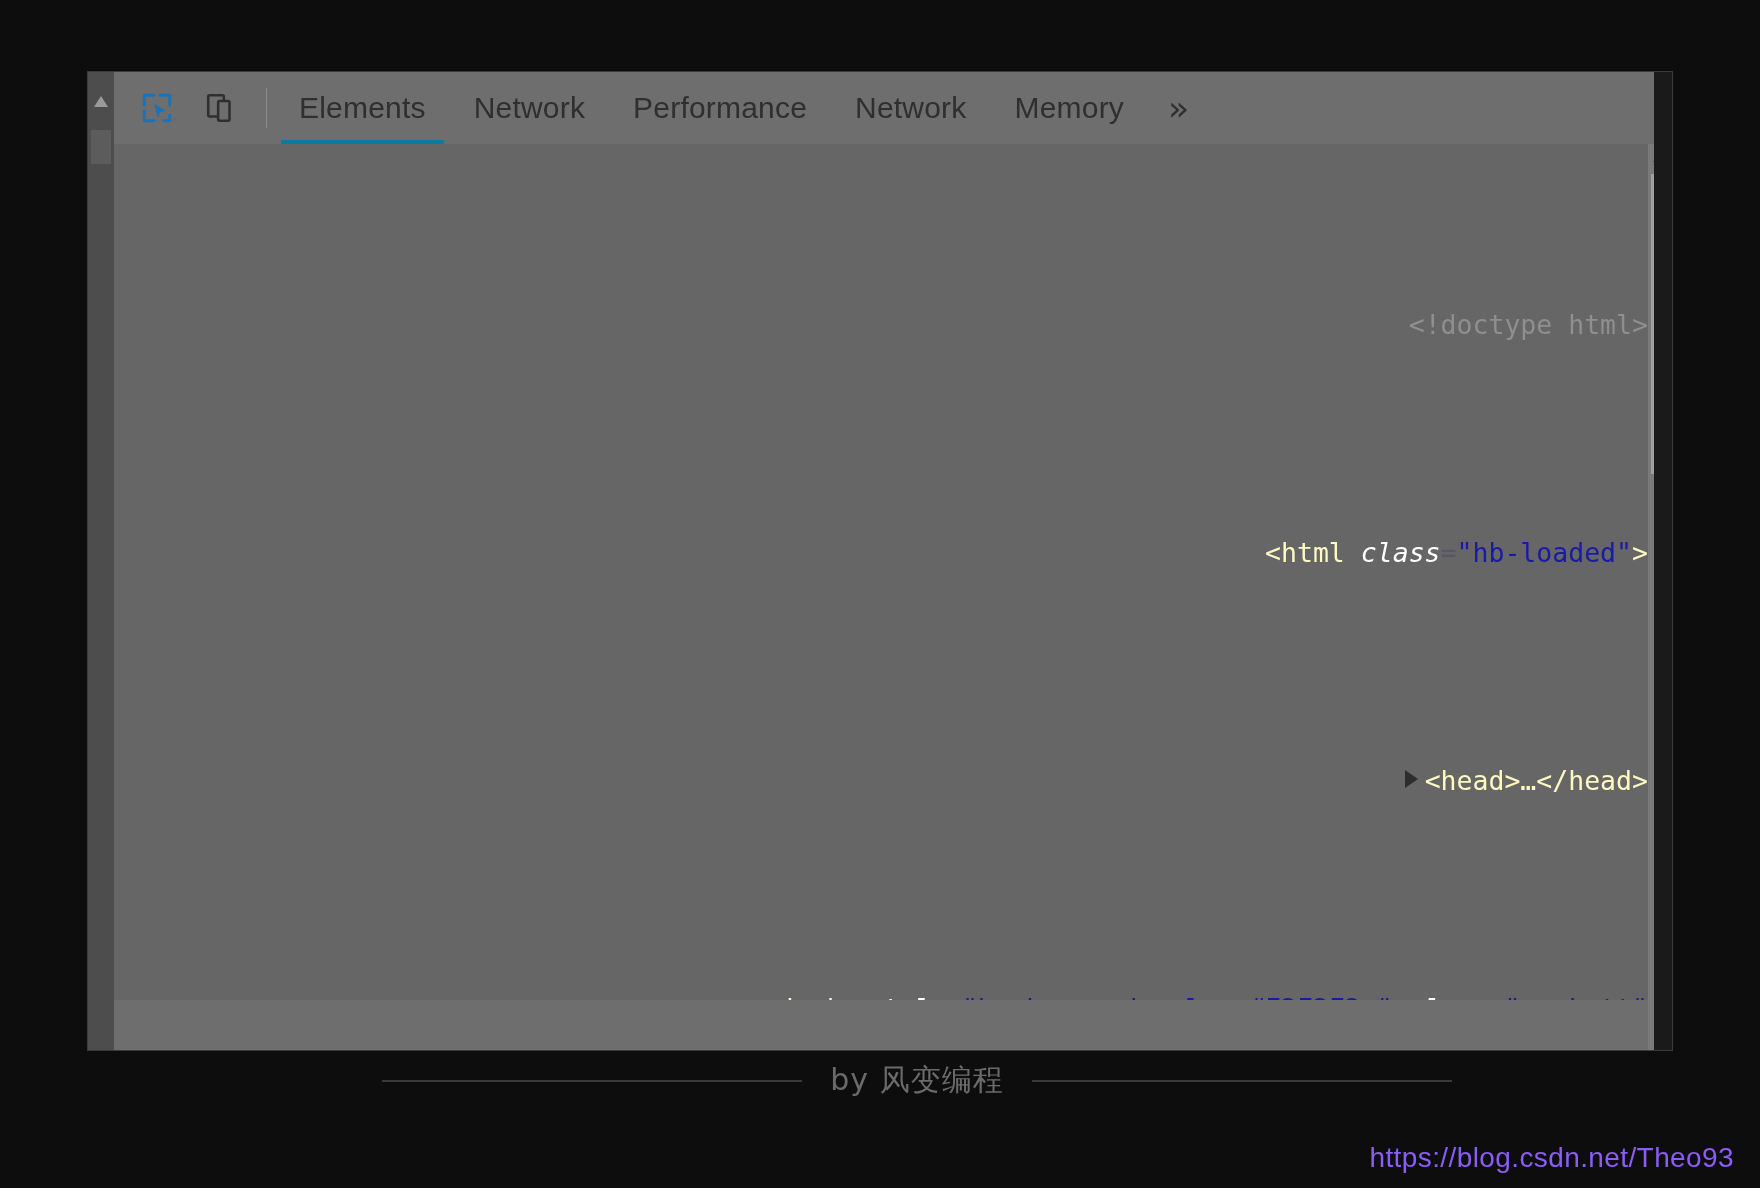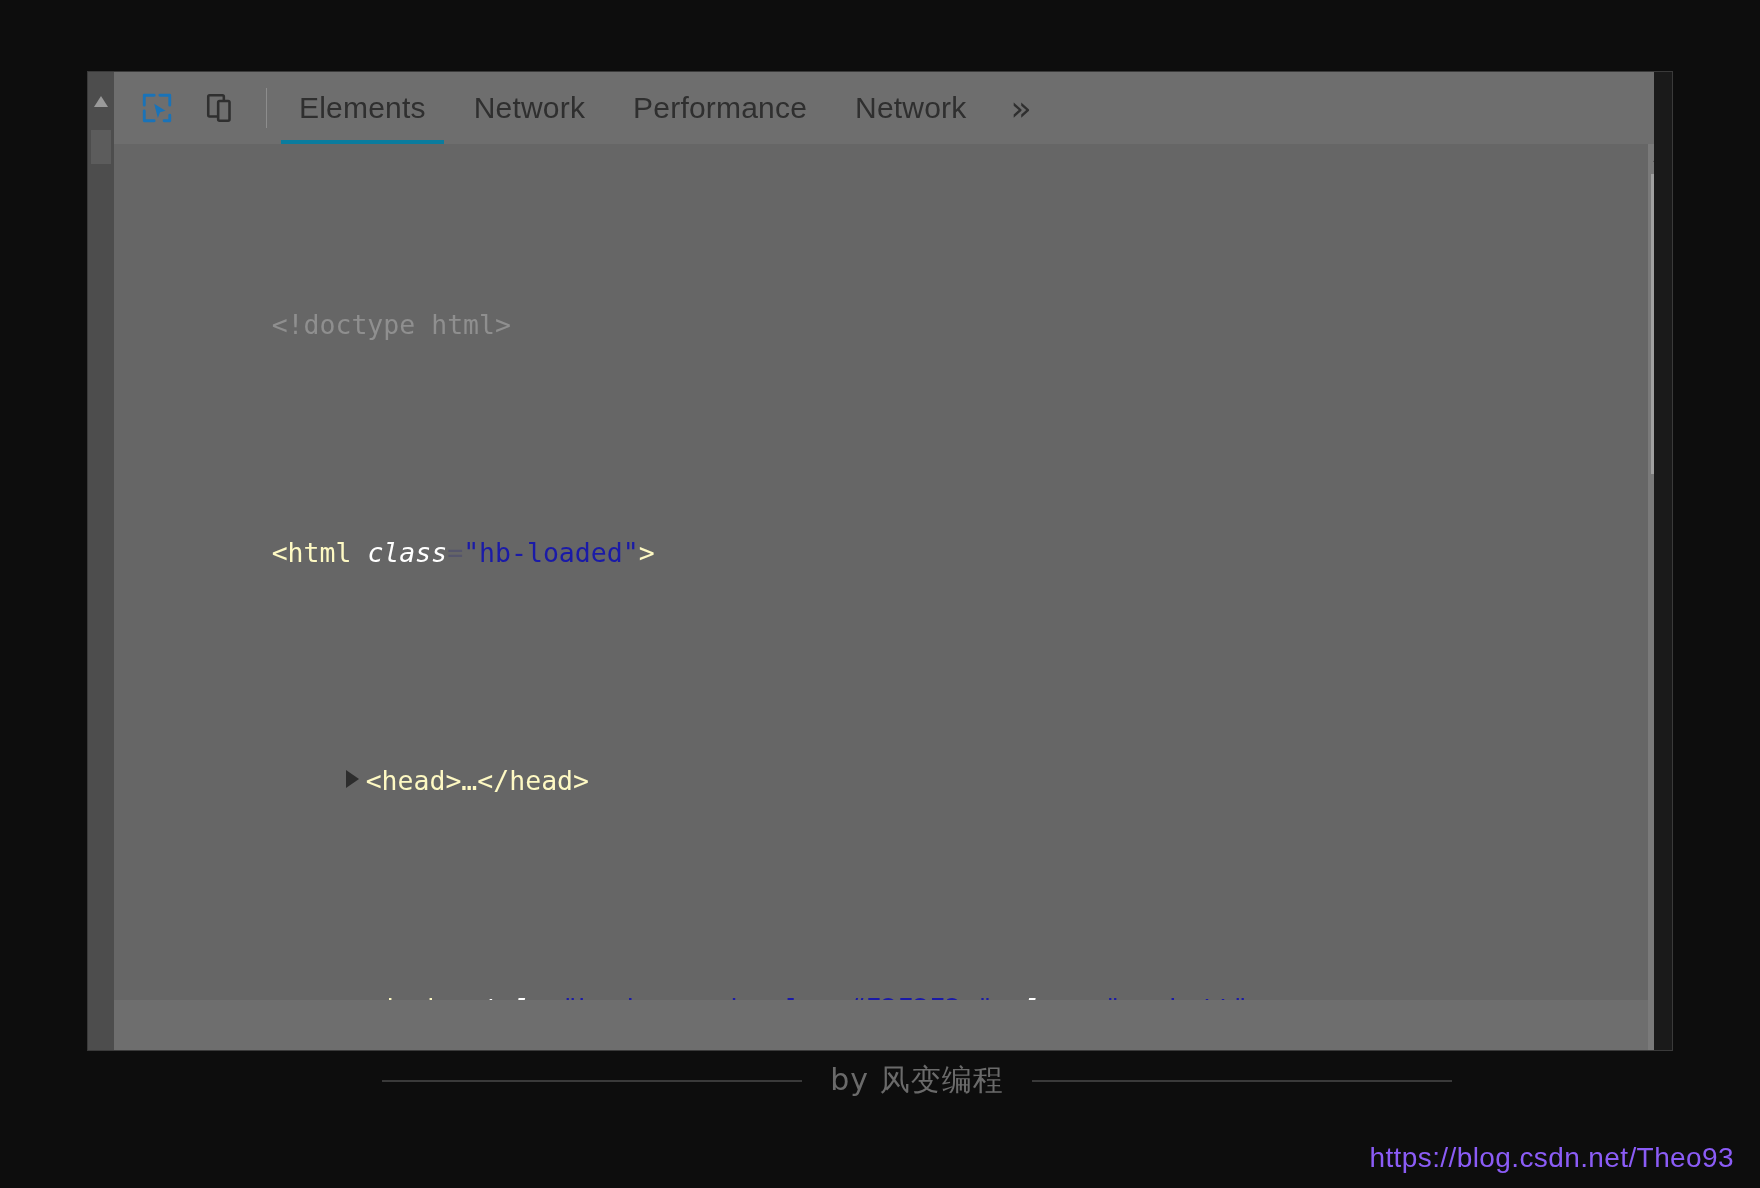--- a/index.html
+++ b/index.html
@@ -127,20 +127,21 @@
     position: absolute;
     left: 0; top: 0;
     right: 24px;
     bottom: 20px;
     padding: 10px 0 0 0;
     font-family: "DejaVu Sans Mono", monospace;
     font-size: 26.5px;
     line-height: 38px;
     color: #3c3c6e;
     white-space: pre-wrap;
+    text-align: right;
   }
   .node-line {
     position: relative;
     padding-left: 30px;
     min-height: 38px;
   }
   .node-line.wrap { white-space: pre-wrap; }
 
   
   .c-comment  { color: #8f8f8f; }
@@ -268,20 +269,21 @@
           <rect x="10" y="7" width="8" height="14" rx="1" fill="#6e6e6e" stroke="#2f2f2f" stroke-width="1.8"></rect>
         </svg>
       </div>
     </div>
     <div class="tool-divider"></div>
     <div class="tabs">
       <div class="tab active">Elements</div>
       <div class="tab">Network</div>
       <div class="tab">Performance</div>
       <div class="tab">Network</div>
+      <div class="tab">Memory</div>
       <div class="tab-more">»</div>
     </div>
   </div>
 
   <div id="dom-pane">
     <div id="dom-tree">
 
       <div class="node-line i0">
         <span class="c-comment">&lt;!doctype html&gt;</span>
       </div>

